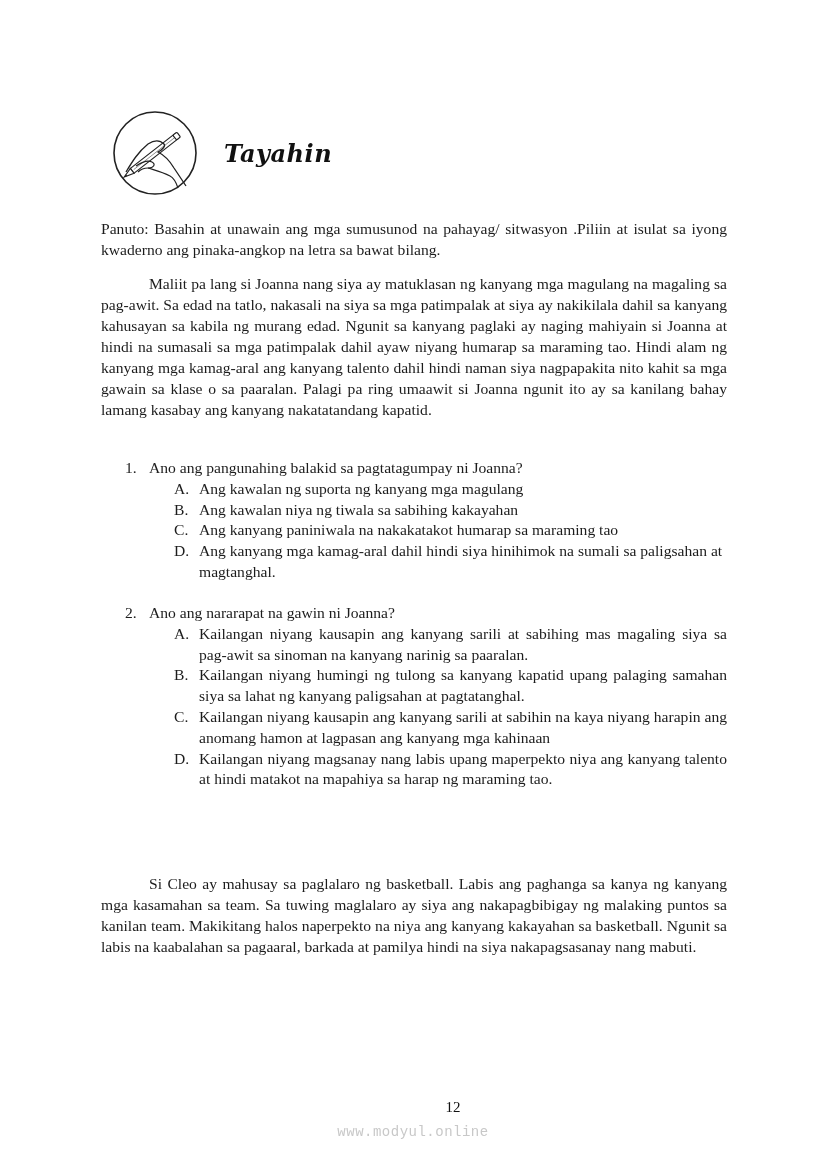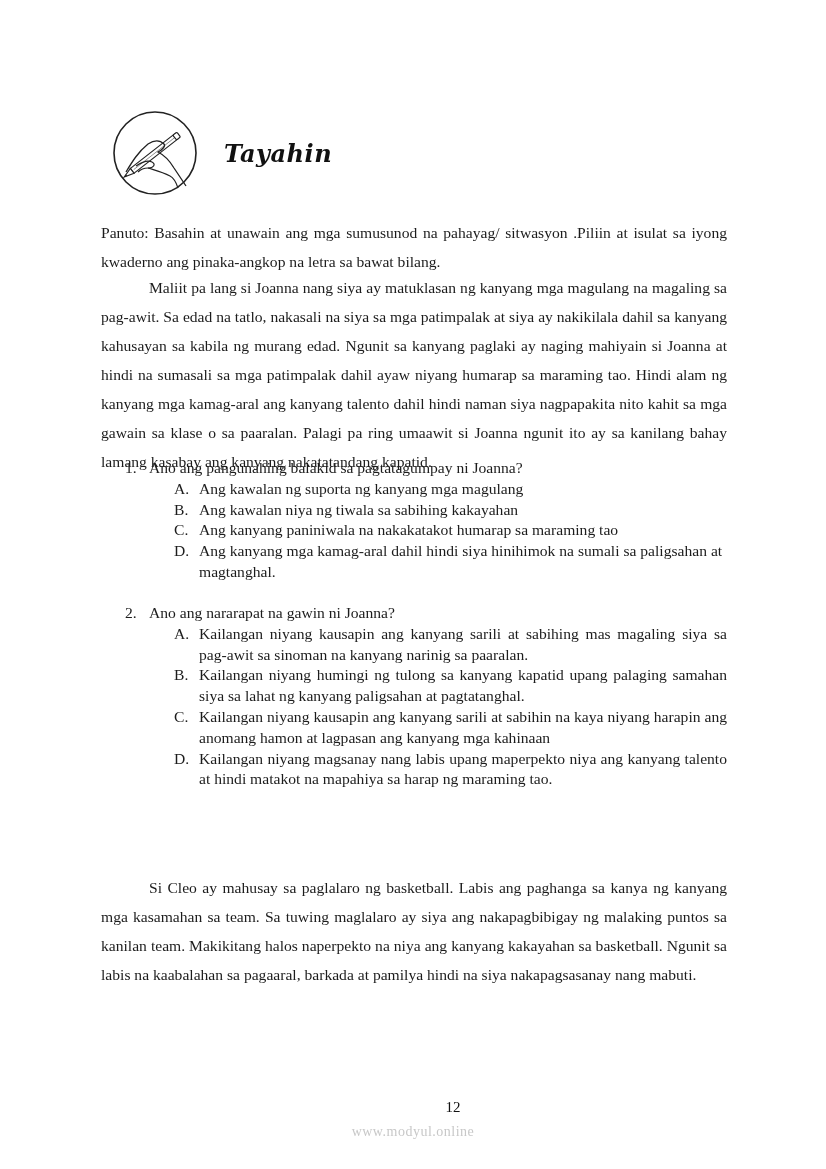--- a/index.html
+++ b/index.html
@@ -10,37 +10,37 @@
   }
   .page { position: absolute; left: 0; top: 0; width: 826px; height: 921px; }
   .header { position: absolute; left: 112px; top: 108px; height: 90px; display: flex; align-items: center; }
   .icon-circle { width: 86px; height: 86px; }
   .title {
     margin-left: 26px; font-family: "DejaVu Serif", serif; font-weight: bold; font-style: italic;
     font-size: 24px; letter-spacing: 0.5px; color: #111;
   }
   .text-block {
     position: absolute; left: 101px; width: 626px;
-    font-family: "Liberation Serif", serif; font-size: 15.6px; line-height: 29px;
+    font-family: "Liberation Serif", serif; font-size: 15.6px; line-height: 21px;
     text-align: justify; color: #1c1c1c;
   }
   .instructions { top: 218px; }
   .passage { top: 273px; text-indent: 48px; }
   .question { position: absolute; left: 125px; width: 602px; font-family: "Liberation Serif", serif; font-size: 15.6px; line-height: 20.8px; color: #1c1c1c; }
   .q-stem { display: flex; }
   .q-num { width: 24px; flex-shrink: 0; }
   .choices { margin-left: 49px; }
   .choice { display: flex; text-align: justify; }
   .choice-letter { width: 25px; flex-shrink: 0; }
   .choice-text { flex: 1; text-align: justify; }
   .q1 { top: 458px; }
   .q2 { top: 603px; }
   .passage2 { top: 873px; text-indent: 48px; }
   .page-number { position: absolute; top: 1099px; left: 0; width: 826px; text-align: center; font-family: "Liberation Serif", serif; font-size: 15px; color: #111; padding-left: 40px; }
-  .watermark { position: absolute; top: 1124px; left: 0; width: 826px; text-align: center; font-family: Liberation Serif, serif; font-size: 14px; color: #c8c8c8; letter-spacing: 0.5px; }
+  .watermark { position: absolute; top: 1124px; left: 0; width: 826px; text-align: center; font-family: Liberation Mono, monospace; font-size: 14px; color: #c8c8c8; letter-spacing: 0.5px; }
 </style>
 </head>
 <body>
 
 <div class="page">
 
   <div class="header">
     <svg class="icon-circle" viewBox="0 0 86 86">
       <circle cx="43" cy="43" r="41" fill="#fff" stroke="#222" stroke-width="1.6"></circle>
 

